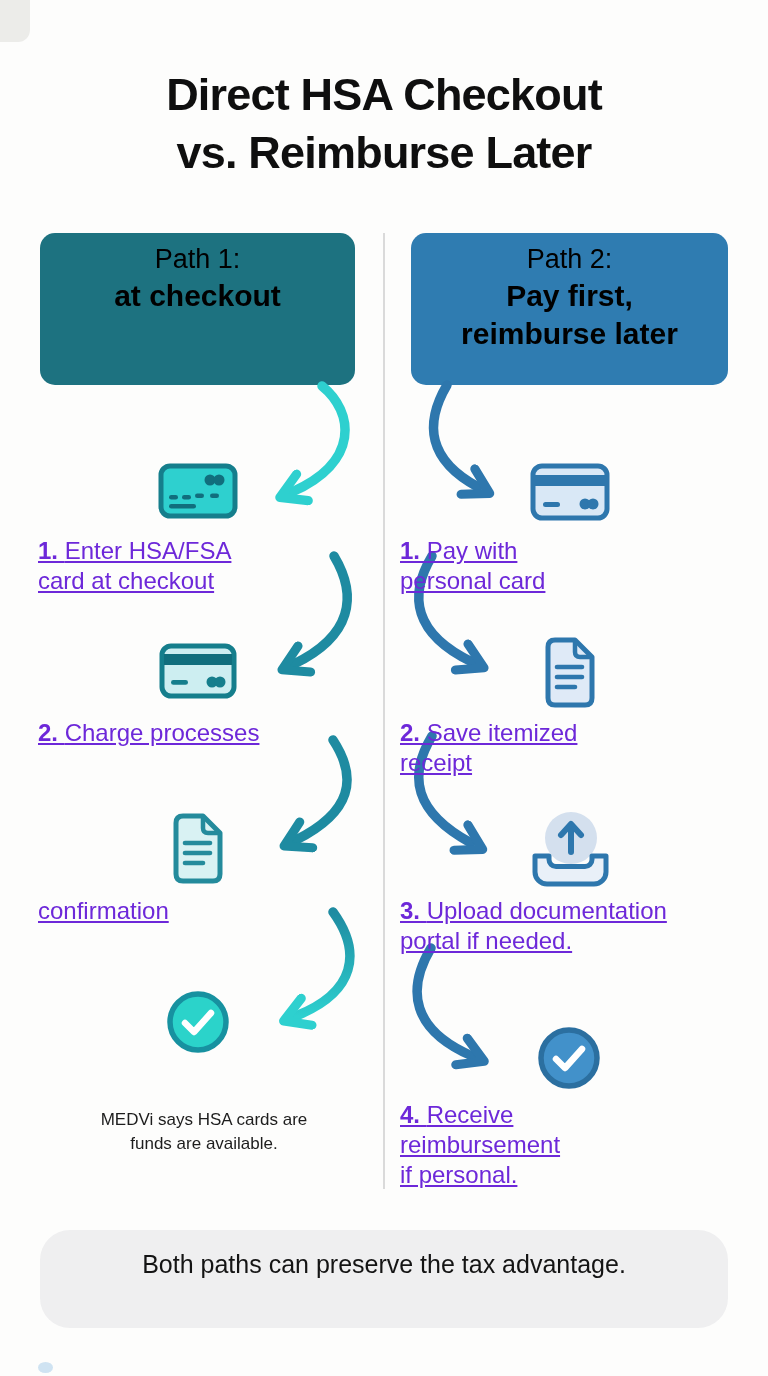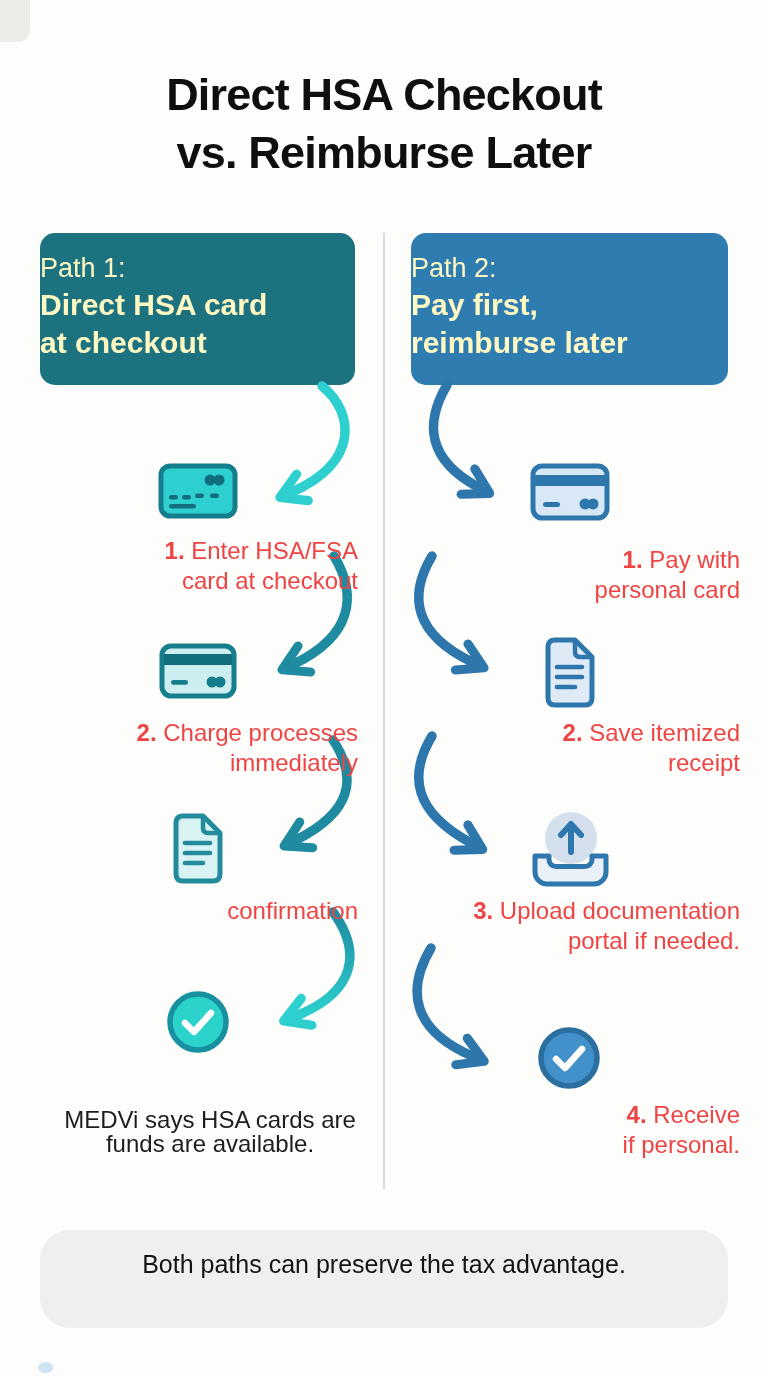--- a/index.html
+++ b/index.html
@@ -11,37 +11,37 @@
   }
   .abs{position:absolute;}
   
   .title{
     left:0;top:66px;width:768px;text-align:center;
     font-size:45px;font-weight:700;line-height:58px;letter-spacing:-0.8px;
     color:#0f0f0f;
   }
   
   .path-header{
-    border-radius:15px;color:#fef9c3;
-    box-sizing:border-box;padding-top:17px;
+    border-radius:15px;color:#000000;text-align:center;
+    box-sizing:border-box;padding-top:8px;
   }
   .ph1{left:40px;top:233px;width:315px;height:152px;background:var(--path1_header,#1d7280);}
   .ph2{left:411px;top:233px;width:317px;height:152px;background:var(--path2_header,#2f7cb1);}
   .path-label{font-size:27px;font-weight:400;line-height:36px;}
   .path-title{font-size:30px;font-weight:700;line-height:38px;}
   
   .divider{left:383px;top:233px;width:2px;height:956px;background:var(--divider,#dadada);}
   
   .arrows{left:0;top:0;width:768px;height:1376px;pointer-events:none;}
   
-  .step-text{box-sizing:border-box;text-align:right;font-size:24px;line-height:30px;color:#ef4444;}
+  .step-text{box-sizing:border-box;text-align:left;font-size:24px;line-height:30px;color:#6d28d9;text-decoration:underline;}
   .col1{left:38px;width:320px;}
   .col2{left:400px;width:340px;}
   .step-text b{font-weight:700;}
-  .footnote{left:60px;top:1108px;width:300px;text-align:center;font-size:24px;line-height:24px;color:#1d1d1d;}
+  .footnote{left:54px;top:1108px;width:300px;text-align:center;font-size:17px;line-height:24px;color:#1d1d1d;}
   
   .footer-box{
     left:40px;top:1230px;width:688px;height:98px;border-radius:30px;
     background:var(--footer_bg,#efeff0);box-sizing:border-box;padding-top:18px;
     text-align:center;font-size:25px;line-height:32px;color:#141414;
   }
   
   .corner-artifact{left:-16px;top:-20px;width:46px;height:62px;border-radius:12px;background:#ecece9;}
   .speck-artifact{left:38px;top:1362px;width:15px;height:11px;border-radius:50%;background:#cfe3f2;}
 </style>
@@ -54,21 +54,20 @@
 
   <div class="abs title">
     <div>Direct HSA Checkout</div>
     <div>vs. Reimburse Later</div>
   </div>
 
   <div class="abs divider"></div>
 
   <div class="abs path-header ph1">
     <div class="path-label">Path 1:</div>
-    <div class="path-title">Direct HSA card</div>
     <div class="path-title">at checkout</div>
   </div>
   <div class="abs path-header ph2">
     <div class="path-label">Path 2:</div>
     <div class="path-title">Pay first,</div>
     <div class="path-title">reimburse later</div>
   </div>
 
   <svg class="abs arrows" width="768" height="1376" viewBox="0 0 768 1376">
     <defs>
@@ -163,44 +162,44 @@
     <circle cx="32" cy="32" r="28" fill="var(--check_blue_fill,#4291ca)" stroke="var(--check_blue_ring,#2b6fa0)" stroke-width="5.5"></circle>
     <path d="M19 33 L28 42 L45 23" fill="none" stroke="#ffffff" stroke-width="6.5" stroke-linecap="round" stroke-linejoin="round"></path>
   </svg>
 
   <div class="abs step-text col1" style="top:536px;">
     <div><b>1.</b> <span>Enter HSA/FSA</span></div>
     <div>card at checkout</div>
   </div>
   <div class="abs step-text col1" style="top:718px;">
     <div><b>2.</b> <span>Charge processes</span></div>
-    <div>immediately</div>
   </div>
   <div class="abs step-text col1" style="top:896px;">
     <div>confirmation</div>
   </div>
   <div class="abs footnote">
     <div>MEDVi says HSA cards are</div>
     <div>funds are available.</div>
   </div>
 
-  <div class="abs step-text col2" style="top:536px;margin-top:9px;">
+  <div class="abs step-text col2" style="top:536px;">
     <div><b>1.</b> <span>Pay with</span></div>
     <div>personal card</div>
   </div>
   <div class="abs step-text col2" style="top:718px;">
     <div><b>2.</b> <span>Save itemized</span></div>
     <div>receipt</div>
   </div>
   <div class="abs step-text col2" style="top:896px;">
     <div><b>3.</b> <span>Upload documentation</span></div>
     <div>portal if needed.</div>
   </div>
   <div class="abs step-text col2" style="top:1100px;">
     <div><b>4.</b> <span>Receive</span></div>
+    <div>reimbursement</div>
     <div>if personal.</div>
   </div>
 
   <div class="abs footer-box">
     <div>Both paths can preserve the tax advantage.</div>
   </div>
 
   <div class="abs speck-artifact"></div>
 
 </div>

